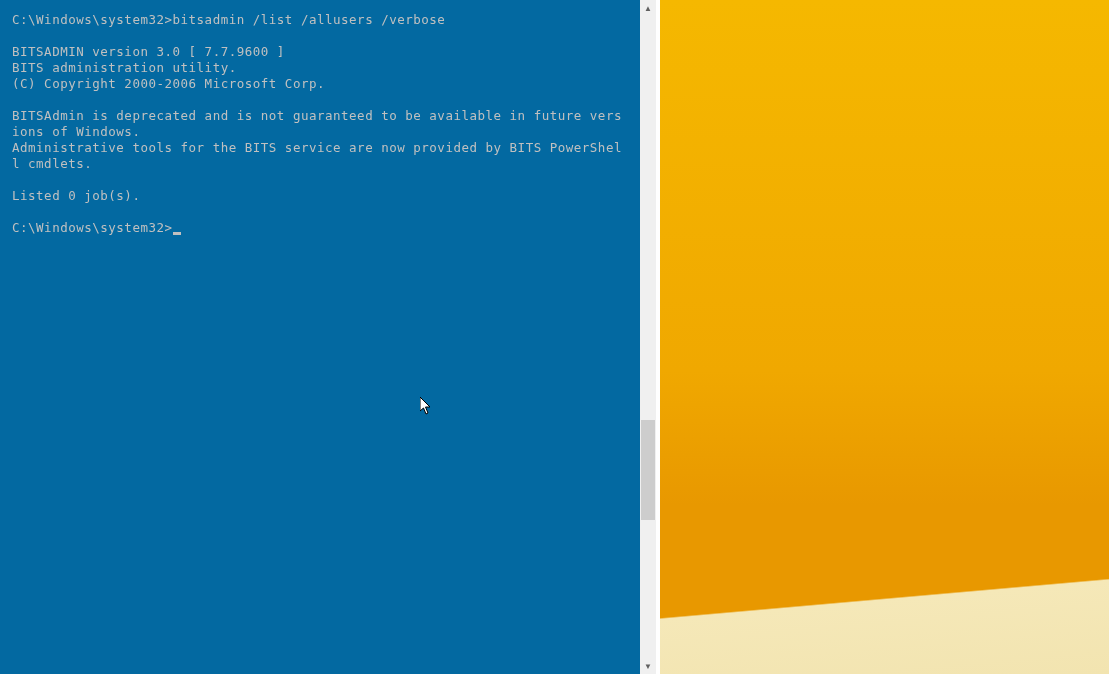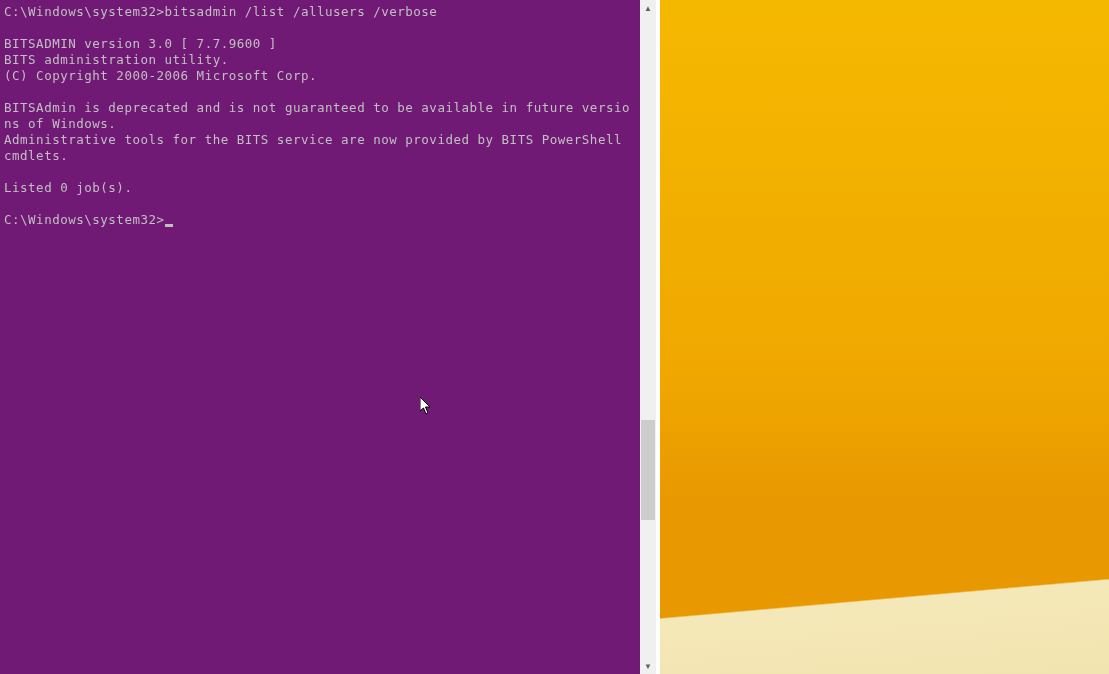--- a/index.html
+++ b/index.html
@@ -37,26 +37,26 @@
       left: 0;
       top: 0;
       width: 656px;
       height: 674px;
       background: #fff;
       display: flex;
     }
     .console-content {
       width: 640px;
       height: 674px;
-      background: #701a75;
+      background: #0369a1;
       color: #c0c0c0;
       font-family: "Lucida Console", "Consolas", monospace;
       font-size: 12.5px;
       line-height: 16px;
-      padding: 4px;
+      padding: 12px;
       white-space: pre-wrap;
       word-break: break-all;
       overflow: hidden;
       letter-spacing: 0.5px;
     }
     .console-line {
       display: block;
       min-height: 16px;
     }
     .scrollbar {

